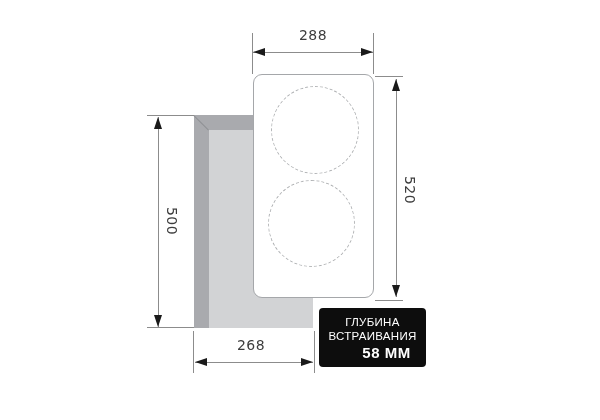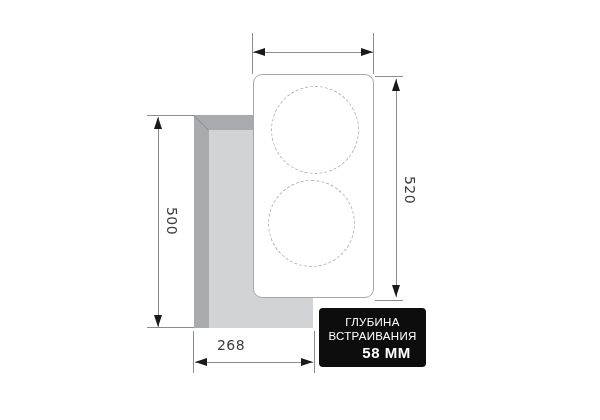--- a/index.html
+++ b/index.html
@@ -46,41 +46,42 @@
 
   <div class="panel"></div>
   <div class="burner burner-top"></div>
   <div class="burner burner-bottom"></div>
 
   <div class="dline" style="left:252px;top:33px;width:1px;height:41px;"></div>
   <div class="dline" style="left:373px;top:33px;width:1px;height:41px;"></div>
   <div class="dline" style="left:253px;top:52px;width:120px;height:1px;"></div>
   <div class="ah ah-left" style="left:253px;top:48px;"></div>
   <div class="ah ah-right" style="left:361px;top:48px;"></div>
+  <div class="dim-label" style="left:253px;top:27px;width:120px;">288</div>
 
   <div class="dline" style="left:375px;top:76px;width:28px;height:1px;"></div>
   <div class="dline" style="left:375px;top:300px;width:28px;height:1px;"></div>
   <div class="dline" style="left:396px;top:79px;width:1px;height:218px;"></div>
   <div class="ah ah-up" style="left:392px;top:79px;"></div>
   <div class="ah ah-down" style="left:392px;top:285px;"></div>
   <div class="dim-label-v" style="left:410px;top:190px;">520</div>
 
   <div class="dline" style="left:147px;top:115px;width:47px;height:1px;"></div>
   <div class="dline" style="left:147px;top:327px;width:47px;height:1px;"></div>
   <div class="dline" style="left:158px;top:117px;width:1px;height:210px;"></div>
   <div class="ah ah-up" style="left:154px;top:117px;"></div>
   <div class="ah ah-down" style="left:154px;top:315px;"></div>
   <div class="dim-label-v" style="left:172px;top:221px;">500</div>
 
   <div class="dline" style="left:193px;top:331px;width:1px;height:42px;"></div>
   <div class="dline" style="left:314px;top:331px;width:1px;height:42px;"></div>
   <div class="dline" style="left:195px;top:362px;width:118px;height:1px;"></div>
   <div class="ah ah-left" style="left:195px;top:358px;"></div>
   <div class="ah ah-right" style="left:301px;top:358px;"></div>
-  <div class="dim-label" style="left:182px;top:337px;width:98px;">268</div>
+  <div class="dim-label" style="left:202px;top:337px;width:98px;">268</div>
 
   <div class="badge">
     <div class="badge-line">ГЛУБИНА</div>
     <div class="badge-line">ВСТРАИВАНИЯ</div>
     <div class="badge-strong">58 ММ</div>
   </div>
 
 </div>
 
 </body></html>

